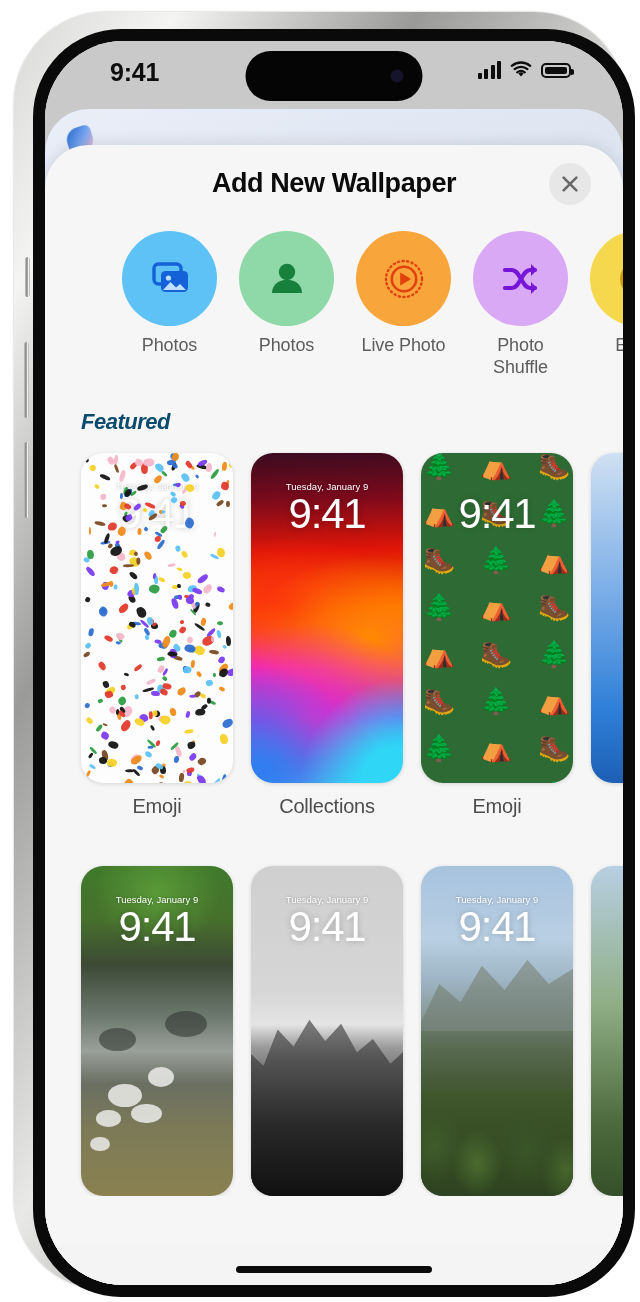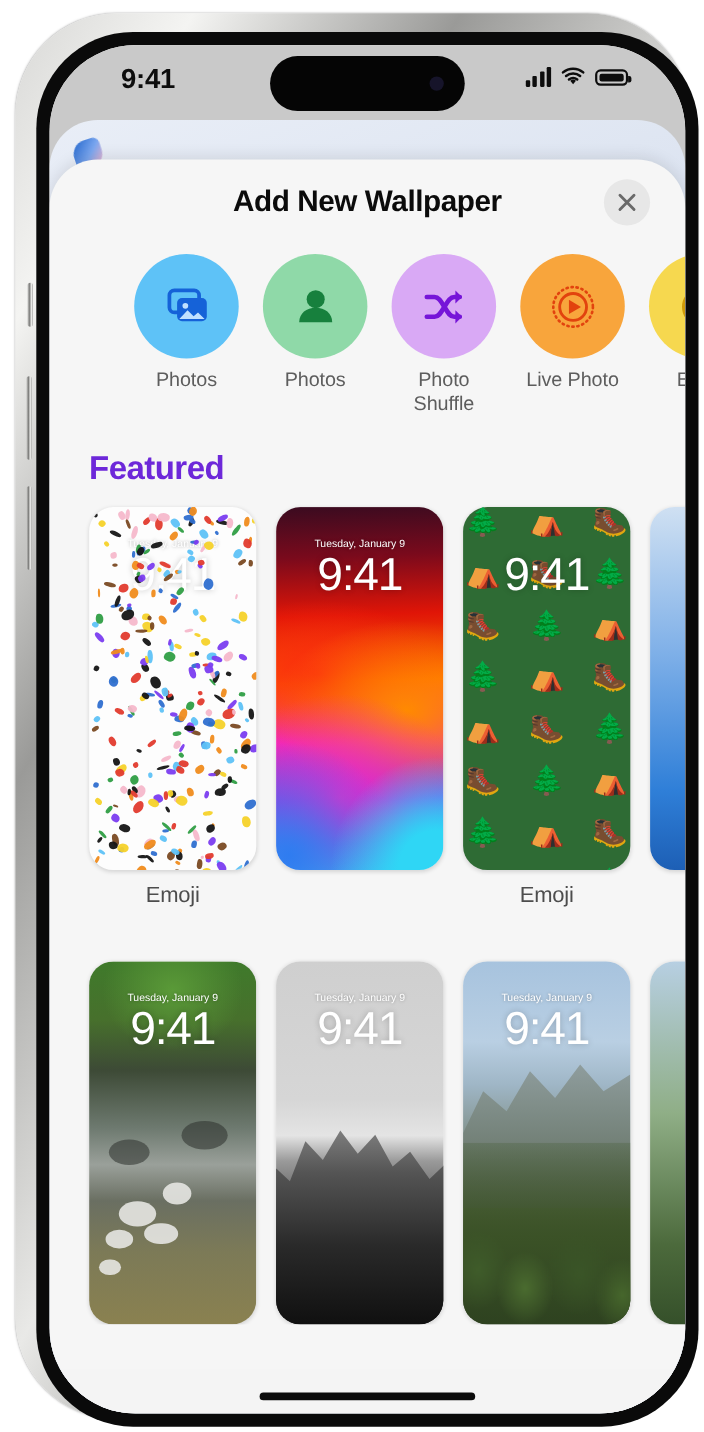--- a/index.html
+++ b/index.html
@@ -159,22 +159,22 @@
     display:flex; align-items:center; justify-content:center;
   }
   .cat-label {
     margin-top: 9px;
     font-size: 18px; color: #5d5d5d; text-align: center; line-height: 1.22;
     letter-spacing: -0.1px;
   }
 
   
   .section-title {
-    font-size: 30px; font-weight: bold; color: #6d28d9;
-    padding: 0 0 0 36px; letter-spacing: -0.5px;
+    font-size: 22px; font-weight: bold; color: #0c4a6e;
+    padding: 0 0 0 36px; letter-spacing: -0.5px; font-style: italic;
   }
   .sec-featured { margin-top: 30px; }
   .sec-suggested { margin-top: 30px; }
 
   .card-row {
     display: flex; gap: 18px;
     padding: 18px 0 0 36px;
     overflow: hidden;
   }
   .card-item { flex: 0 0 auto; cursor: pointer; }
@@ -366,40 +366,40 @@
             <div class="cat-circle" style="background:#8fd9a8">
               <svg width="52" height="52" viewBox="0 0 52 52">
                 <circle cx="26" cy="19" r="8.2" fill="#17803d"></circle>
                 <path d="M11 40c0-8.3 6.7-13.2 15-13.2S41 31.7 41 40z" fill="#17803d"></path>
               </svg>
             </div>
             <div class="cat-label">Photos</div>
           </div>
 
           <div class="cat">
+            <div class="cat-circle" style="background:#f8a53c">
+              <svg width="54" height="54" viewBox="0 0 54 54">
+                <circle cx="27" cy="27" r="18" fill="none" stroke="#e2430e" stroke-width="2.4" stroke-dasharray="1.2 3.4" stroke-linecap="round"></circle>
+                <circle cx="27" cy="27" r="12.2" fill="none" stroke="#e2430e" stroke-width="2.6"></circle>
+                <path d="M23.2 20.6 L34.2 27 L23.2 33.4 Z" fill="#e2430e"></path>
+              </svg>
+            </div>
+            <div class="cat-label">Live Photo</div>
+          </div>
+
+          <div class="cat">
             <div class="cat-circle" style="background:#d9a9f5">
               <svg width="54" height="54" viewBox="0 0 54 54">
                 <path d="M11 18h7c4 0 6 4 9 9s5 9 9 9h5" stroke="#7615d8" stroke-width="4.2" fill="none" stroke-linecap="round"></path>
                 <path d="M11 36h7c4 0 6-4 9-9s5-9 9-9h5" stroke="#7615d8" stroke-width="4.2" fill="none" stroke-linecap="round"></path>
                 <path d="M37 12l6 6-6 6z" fill="#7615d8"></path>
                 <path d="M37 30l6 6-6 6z" fill="#7615d8"></path>
               </svg>
             </div>
             <div class="cat-label">Photo Shuffle</div>
-          </div>
-
-          <div class="cat">
-            <div class="cat-circle" style="background:#f8a53c">
-              <svg width="54" height="54" viewBox="0 0 54 54">
-                <circle cx="27" cy="27" r="18" fill="none" stroke="#e2430e" stroke-width="2.4" stroke-dasharray="1.2 3.4" stroke-linecap="round"></circle>
-                <circle cx="27" cy="27" r="12.2" fill="none" stroke="#e2430e" stroke-width="2.6"></circle>
-                <path d="M23.2 20.6 L34.2 27 L23.2 33.4 Z" fill="#e2430e"></path>
-              </svg>
-            </div>
-            <div class="cat-label">Live Photo</div>
           </div>
 
           <div class="cat">
             <div class="cat-circle" style="background:#f6d84f">
               <svg width="54" height="54" viewBox="0 0 54 54">
                 <circle cx="27" cy="27" r="16.5" fill="none" stroke="#d09a08" stroke-width="3"></circle>
                 <circle cx="20.5" cy="21.5" r="2.6" fill="#d09a08"></circle>
                 <circle cx="33.5" cy="21.5" r="2.6" fill="#d09a08"></circle>
                 <path d="M17.5 30 H36.5 A9.5 9.5 0 0 1 17.5 30 Z" fill="#d09a08"></path>
                 <path d="M19 30.6 q8 3.4 16 0" stroke="#fff6c9" stroke-width="2" fill="none"></path>
@@ -706,20 +706,21 @@
                   <div class="sp" style="left: 65.1461%; top: 14.6614%; width: 3.6614%; height: 1.59509%; background: rgb(226, 59, 46); transform: rotate(-12.1242deg);"></div>
                 </div>
               <div class="card-cap">Emoji</div>
             </div>
 
             <div class="card-item">
               <div class="card wp-collections">
                 <div class="lock-date">Tuesday, January 9</div>
                 <div class="lock-time">9:41</div>
               </div>
+              <div class="card-cap">Collections</div>
             </div>
 
             <div class="card-item">
               <div class="card wp-emoji">
                 <div class="emoji-grid" id="emojiGrid">
                     <span>🌲</span>
                     <span>⛺</span>
                     <span>🥾</span>
                     <span>⛺</span>
                     <span>🥾</span>

